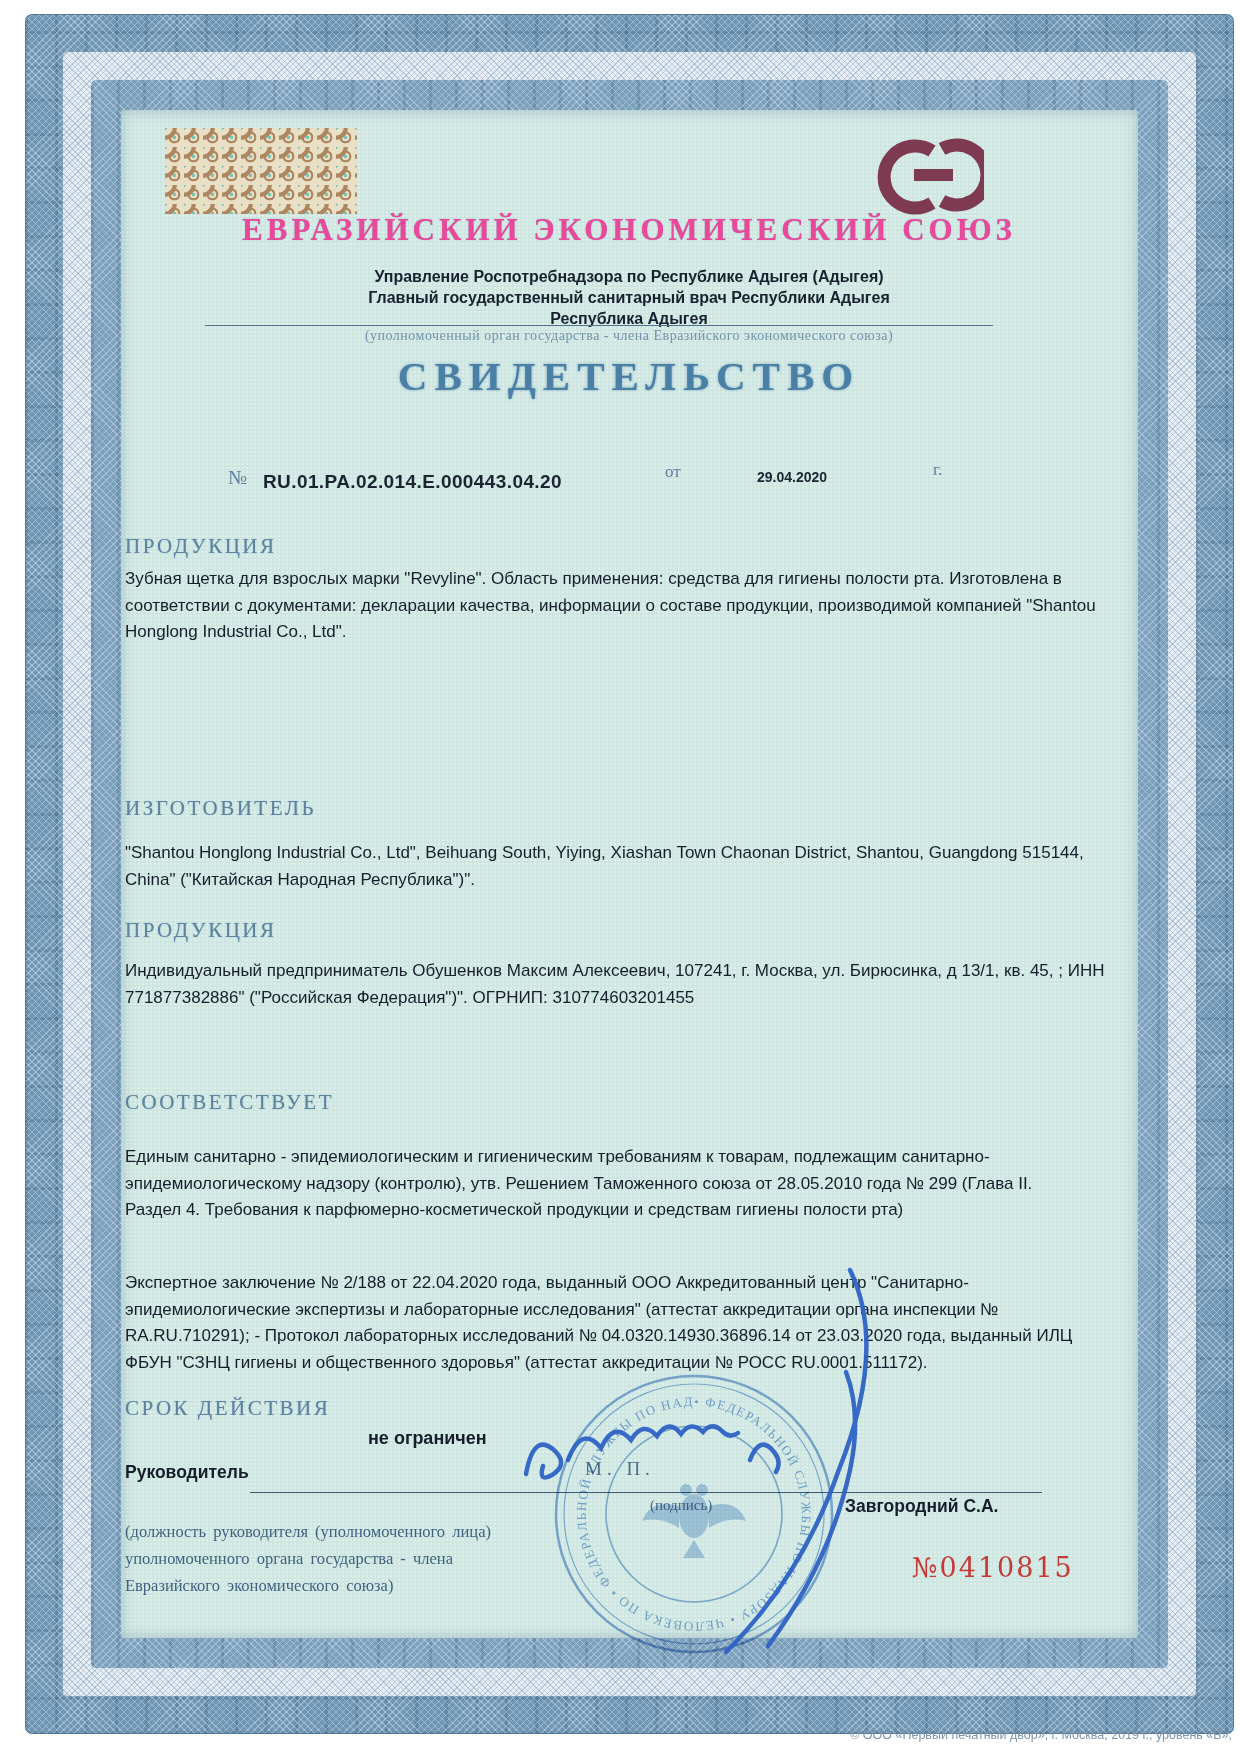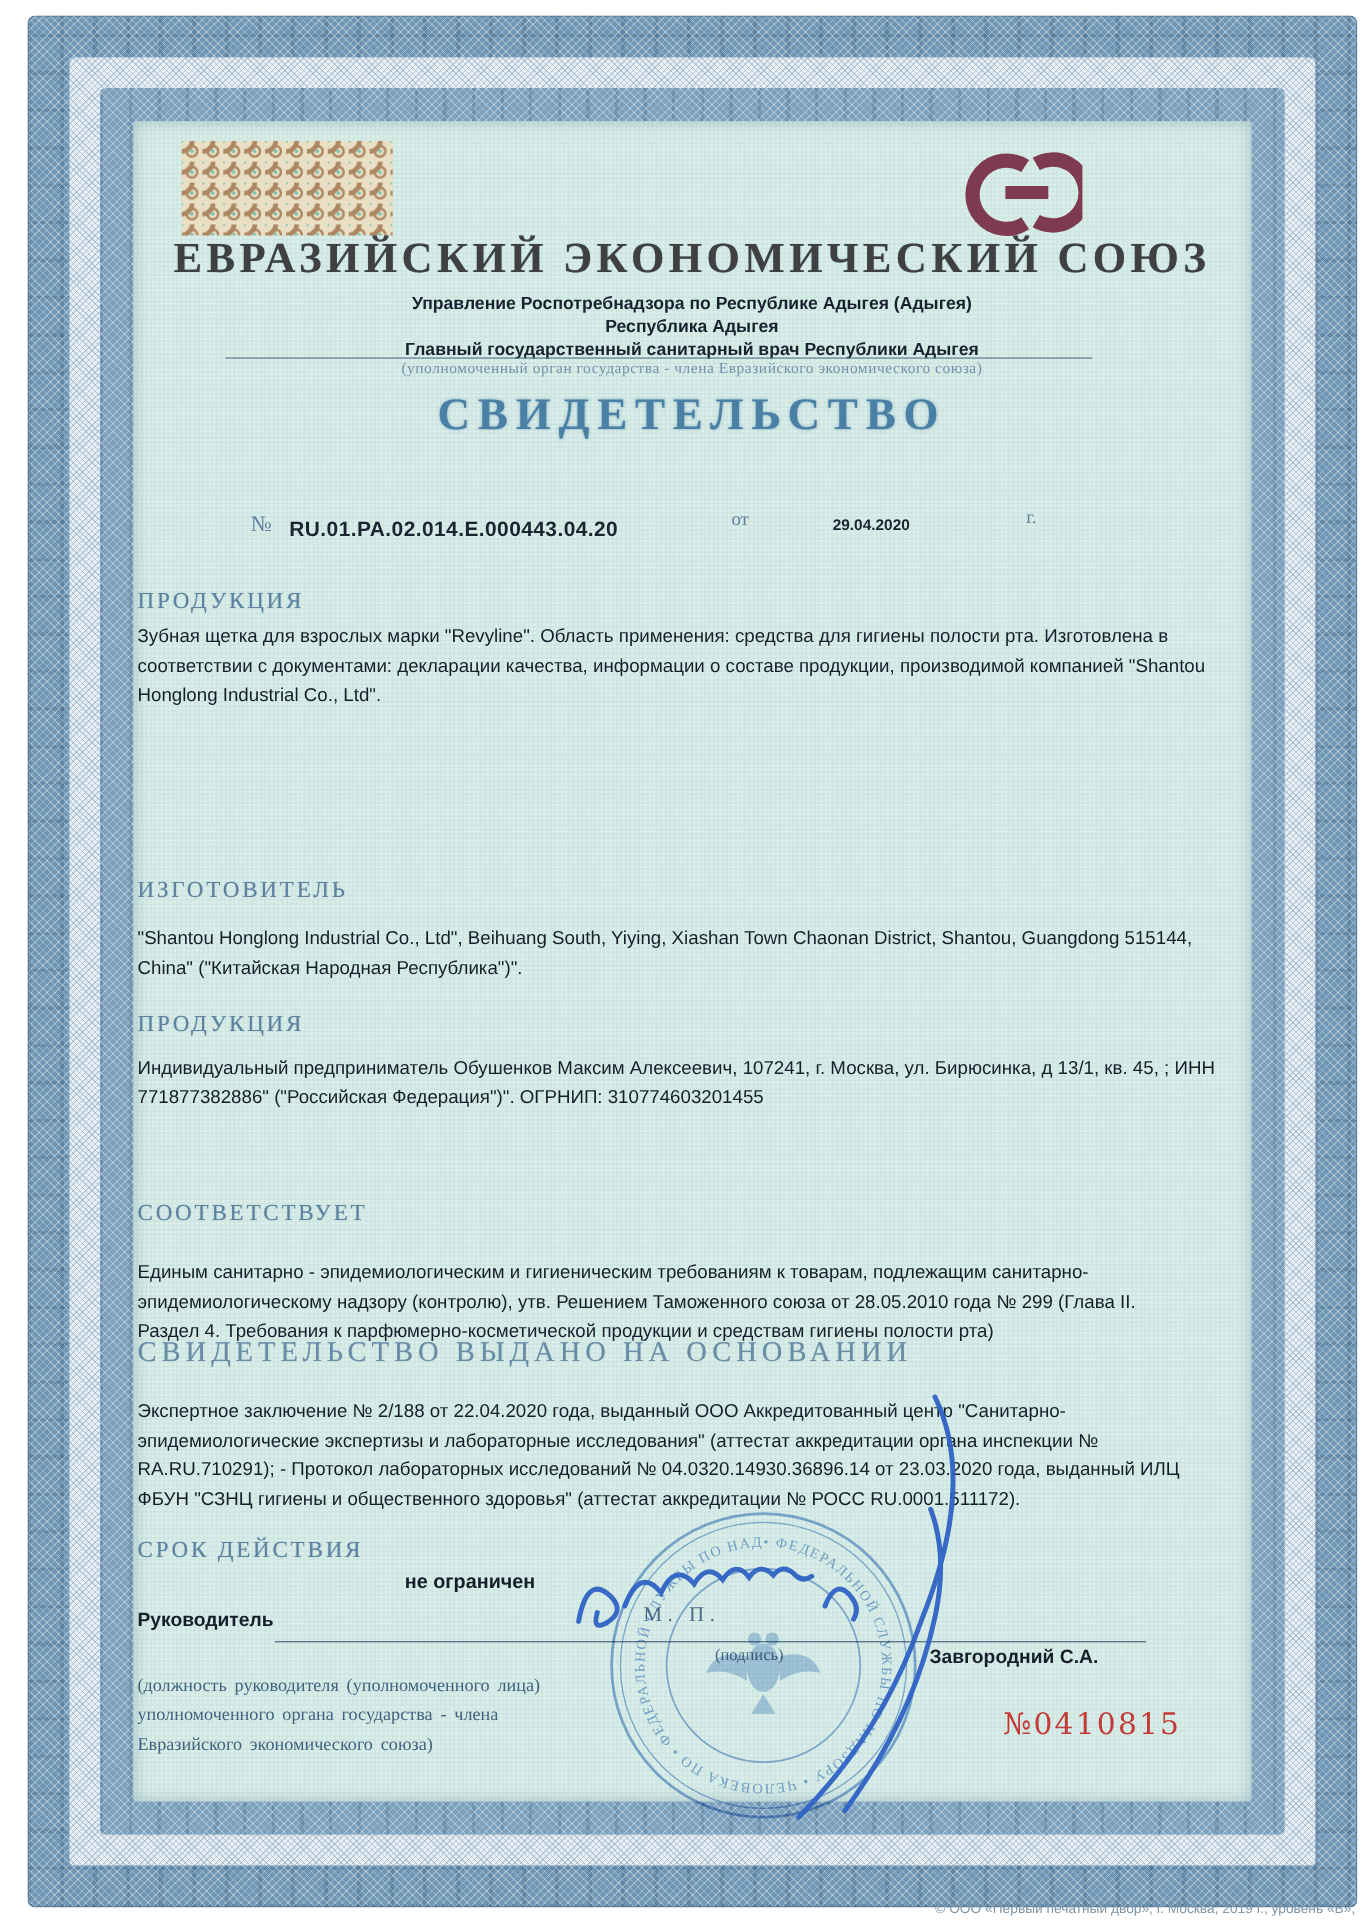--- a/index.html
+++ b/index.html
@@ -42,21 +42,21 @@
     background-image:
       radial-gradient(circle 3px at 9.5px 9.5px, #6fc2b2 55%, transparent 62%),
       radial-gradient(circle at 9.5px 9.5px, transparent 26%, #a97f58 30% 42%, transparent 46%),
       radial-gradient(circle 3px at 0px 0px, #6fc2b2 55%, transparent 62%),
       radial-gradient(circle at 0px 0px, transparent 26%, #a97f58 30% 42%, transparent 46%);
     background-size:19px 19px;
     opacity:.92;}
   
   .centered{position:absolute;left:120px;width:1018px;text-align:center;}
   .union-title{top:212px;font-family:"Liberation Serif",serif;font-weight:700;
-    font-size:39px;letter-spacing:4px;color:#404040;
+    font-size:31px;letter-spacing:4px;color:#ec4899;
     text-shadow:0 0 1px rgba(60,114,150,.6);}
   .auth-lines{top:266px;font-weight:700;font-size:16px;line-height:21px;color:#17222e;}
   .auth-underline{position:absolute;left:205px;top:325px;width:788px;
     border-top:1.5px solid #55718a;}
   .auth-caption{top:328px;font-family:"Liberation Serif",serif;font-size:14px;
     color:#7392ab;letter-spacing:.5px;}
   .doc-title{top:352px;font-family:"Liberation Serif",serif;font-weight:700;
     font-size:41px;letter-spacing:7px;color:#4a7fa6;
     text-shadow:0 0 3px rgba(74,127,166,.55);}
   .doc-subtitle{top:406px;font-family:"Liberation Serif",serif;font-weight:700;
@@ -116,22 +116,22 @@
 
   <svg class="se" style="position:absolute;left:852px;top:126px;" width="132" height="96" viewBox="0 0 132 96">
     <path d="M80,25 A31,31 0 1,0 80,77" fill="none" stroke="#7d3a50" stroke-width="13"></path>
     <path d="M62,73 A30,30 0 1,0 62,21" fill="none" stroke="#7d3a50" stroke-width="13" transform="translate(28,2)"></path>
     <line x1="62" y1="49" x2="101" y2="49" stroke="#7d3a50" stroke-width="12"></line>
   </svg>
 
   <div class="centered union-title">ЕВРАЗИЙСКИЙ ЭКОНОМИЧЕСКИЙ СОЮЗ</div>
   <div class="centered auth-lines">
     <div>Управление Роспотребнадзора по Республике Адыгея (Адыгея)</div>
+    <div>Главный государственный санитарный врач Республики Адыгея</div>
     <div>Республика Адыгея</div>
-    <div>Главный государственный санитарный врач Республики Адыгея</div>
   </div>
   <div class="auth-underline"></div>
   <div class="centered auth-caption">(уполномоченный орган государства - члена Евразийского экономического союза)</div>
 
   <div class="centered doc-title">СВИДЕТЕЛЬСТВО</div>
 
   <span class="lbl num-label">№</span>
   <span class="num-value">RU.01.PA.02.014.E.000443.04.20</span>
   <span class="lbl date-label">от</span>
   <span class="date-value">29.04.2020</span>
@@ -142,21 +142,20 @@
 
   <div class="sec-head h-manuf">ИЗГОТОВИТЕЛЬ</div>
   <div class="sec-text t-manuf">"Shantou Honglong Industrial Co., Ltd", Beihuang South, Yiying, Xiashan Town Chaonan District, Shantou, Guangdong 515144, China" ("Китайская Народная Республика")".</div>
 
   <div class="sec-head h-appl">ПРОДУКЦИЯ</div>
   <div class="sec-text t-appl">Индивидуальный предприниматель Обушенков Максим Алексеевич, 107241, г. Москва, ул. Бирюсинка, д 13/1, кв. 45, ; ИНН 771877382886" ("Российская Федерация")". ОГРНИП: 310774603201455</div>
 
   <div class="sec-head h-conf">СООТВЕТСТВУЕТ</div>
   <div class="sec-text t-conf">Единым санитарно - эпидемиологическим и гигиеническим требованиям к товарам, подлежащим санитарно-эпидемиологическому надзору (контролю), утв. Решением Таможенного союза от 28.05.2010 года № 299 (Глава II. Раздел 4. Требования к парфюмерно-косметической продукции и средствам гигиены полости рта)</div>
 
-  <div class="sec-head h-basis">СВИДЕТЕЛЬСТВО ВЫДАНО НА ОСНОВАНИИ</div>
   <div class="sec-text t-basis">Экспертное заключение № 2/188 от 22.04.2020 года, выданный ООО Аккредитованный центр "Санитарно-эпидемиологические экспертизы и лабораторные исследования" (аттестат аккредитации органа инспекции № RA.RU.710291); - Протокол лабораторных исследований № 04.0320.14930.36896.14 от 23.03.2020 года, выданный ИЛЦ ФБУН "СЗНЦ гигиены и общественного здоровья" (аттестат аккредитации № РОСС RU.0001.511172).</div>
 
   <div class="sec-head h-term">СРОК ДЕЙСТВИЯ</div>
   <div class="t-term">не ограничен</div>
 
   <div class="head-label">Руководитель</div>
   <div class="sign-line"></div>
   <div class="mp-label">М. П.</div>
   <div class="sign-caption">(подпись)</div>
   <div class="signer-name">Завгородний С.А.</div>

